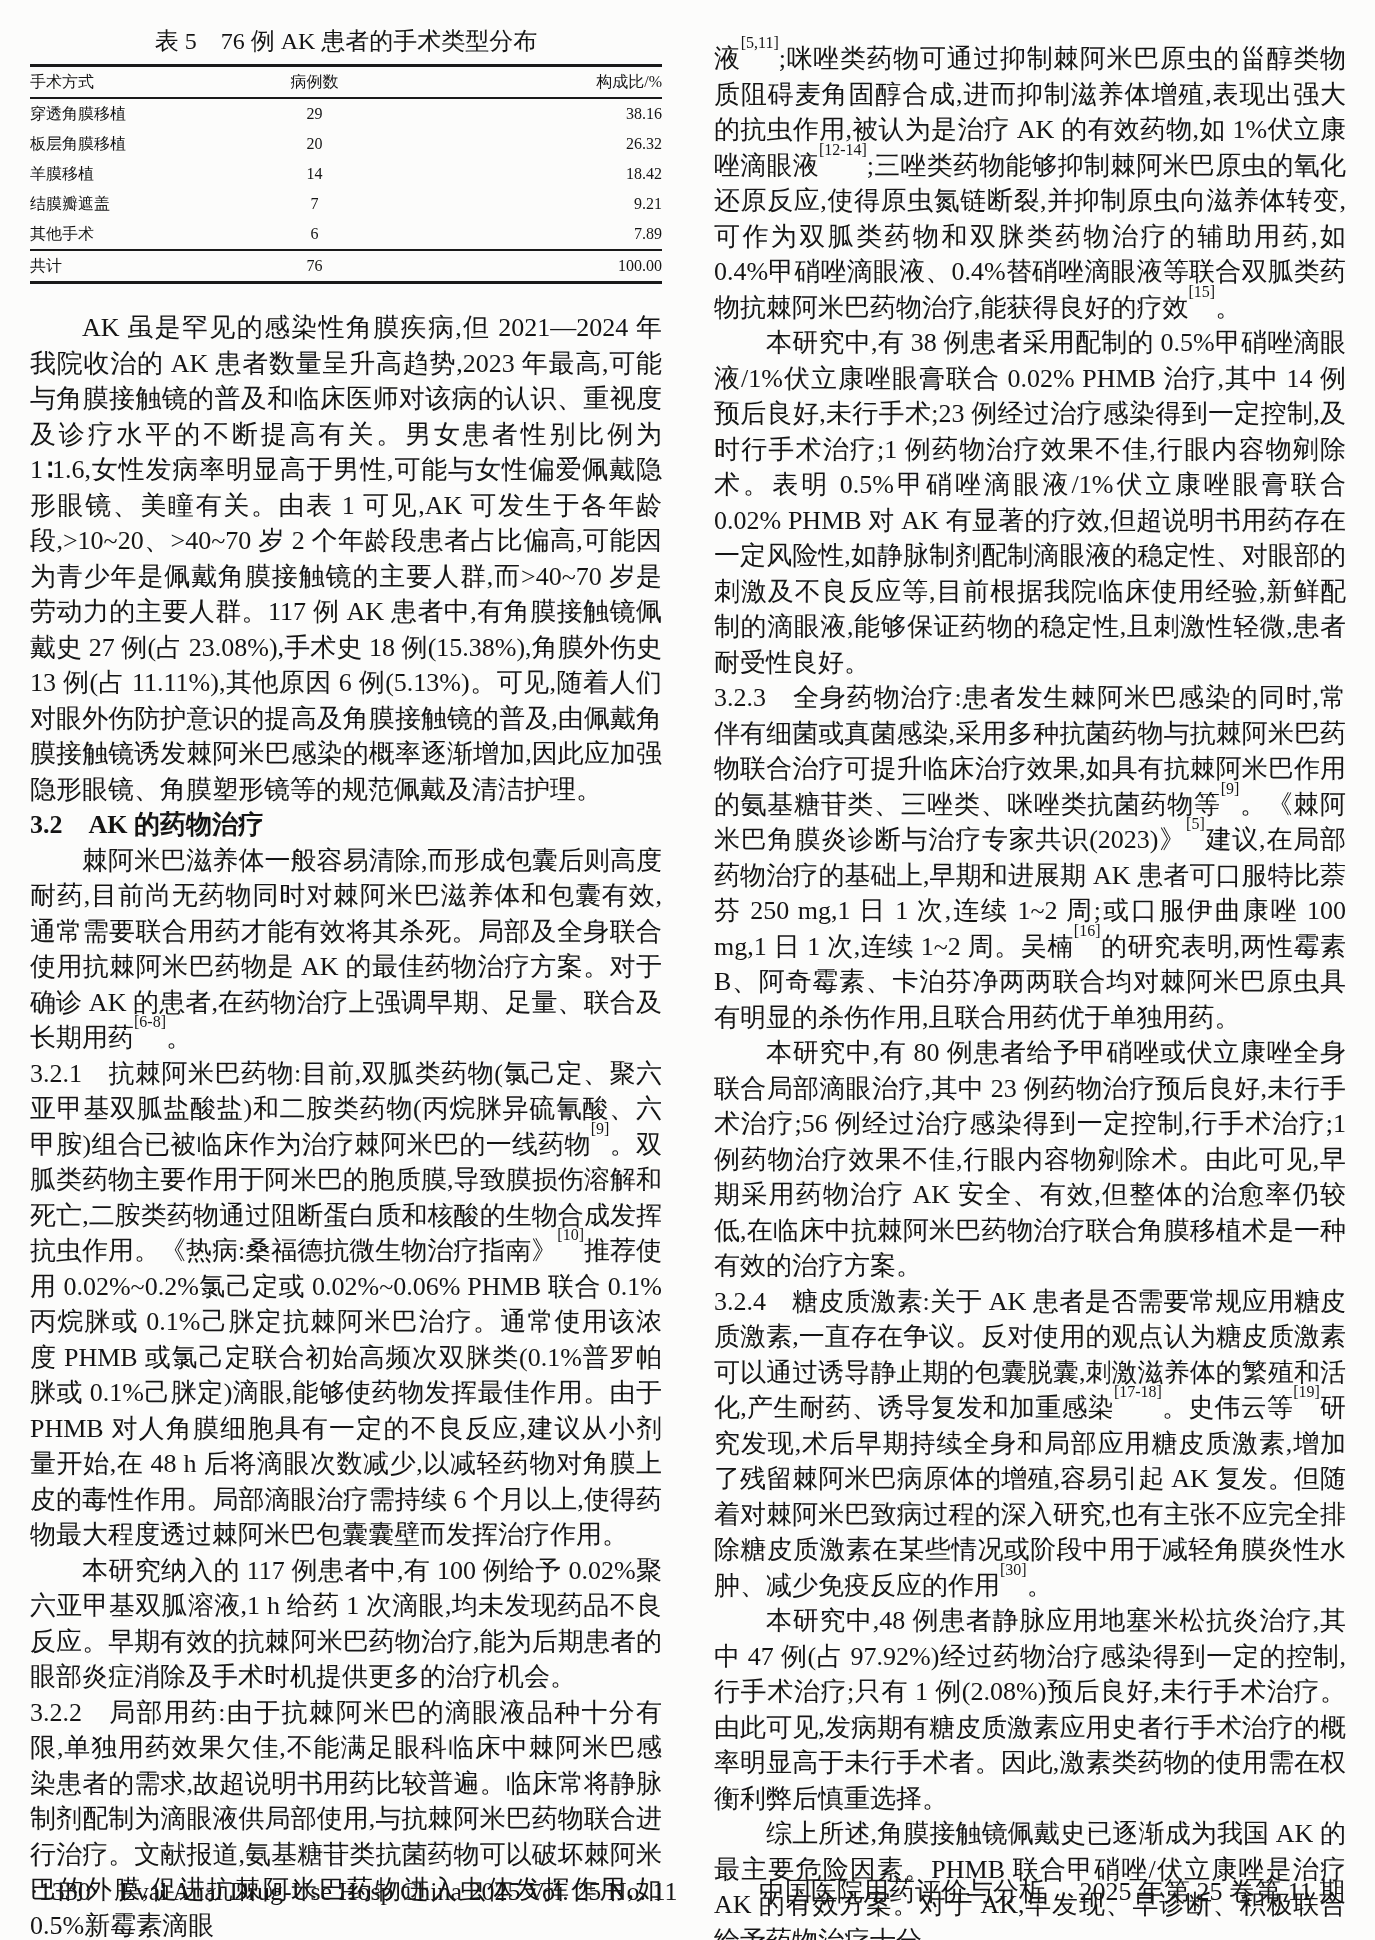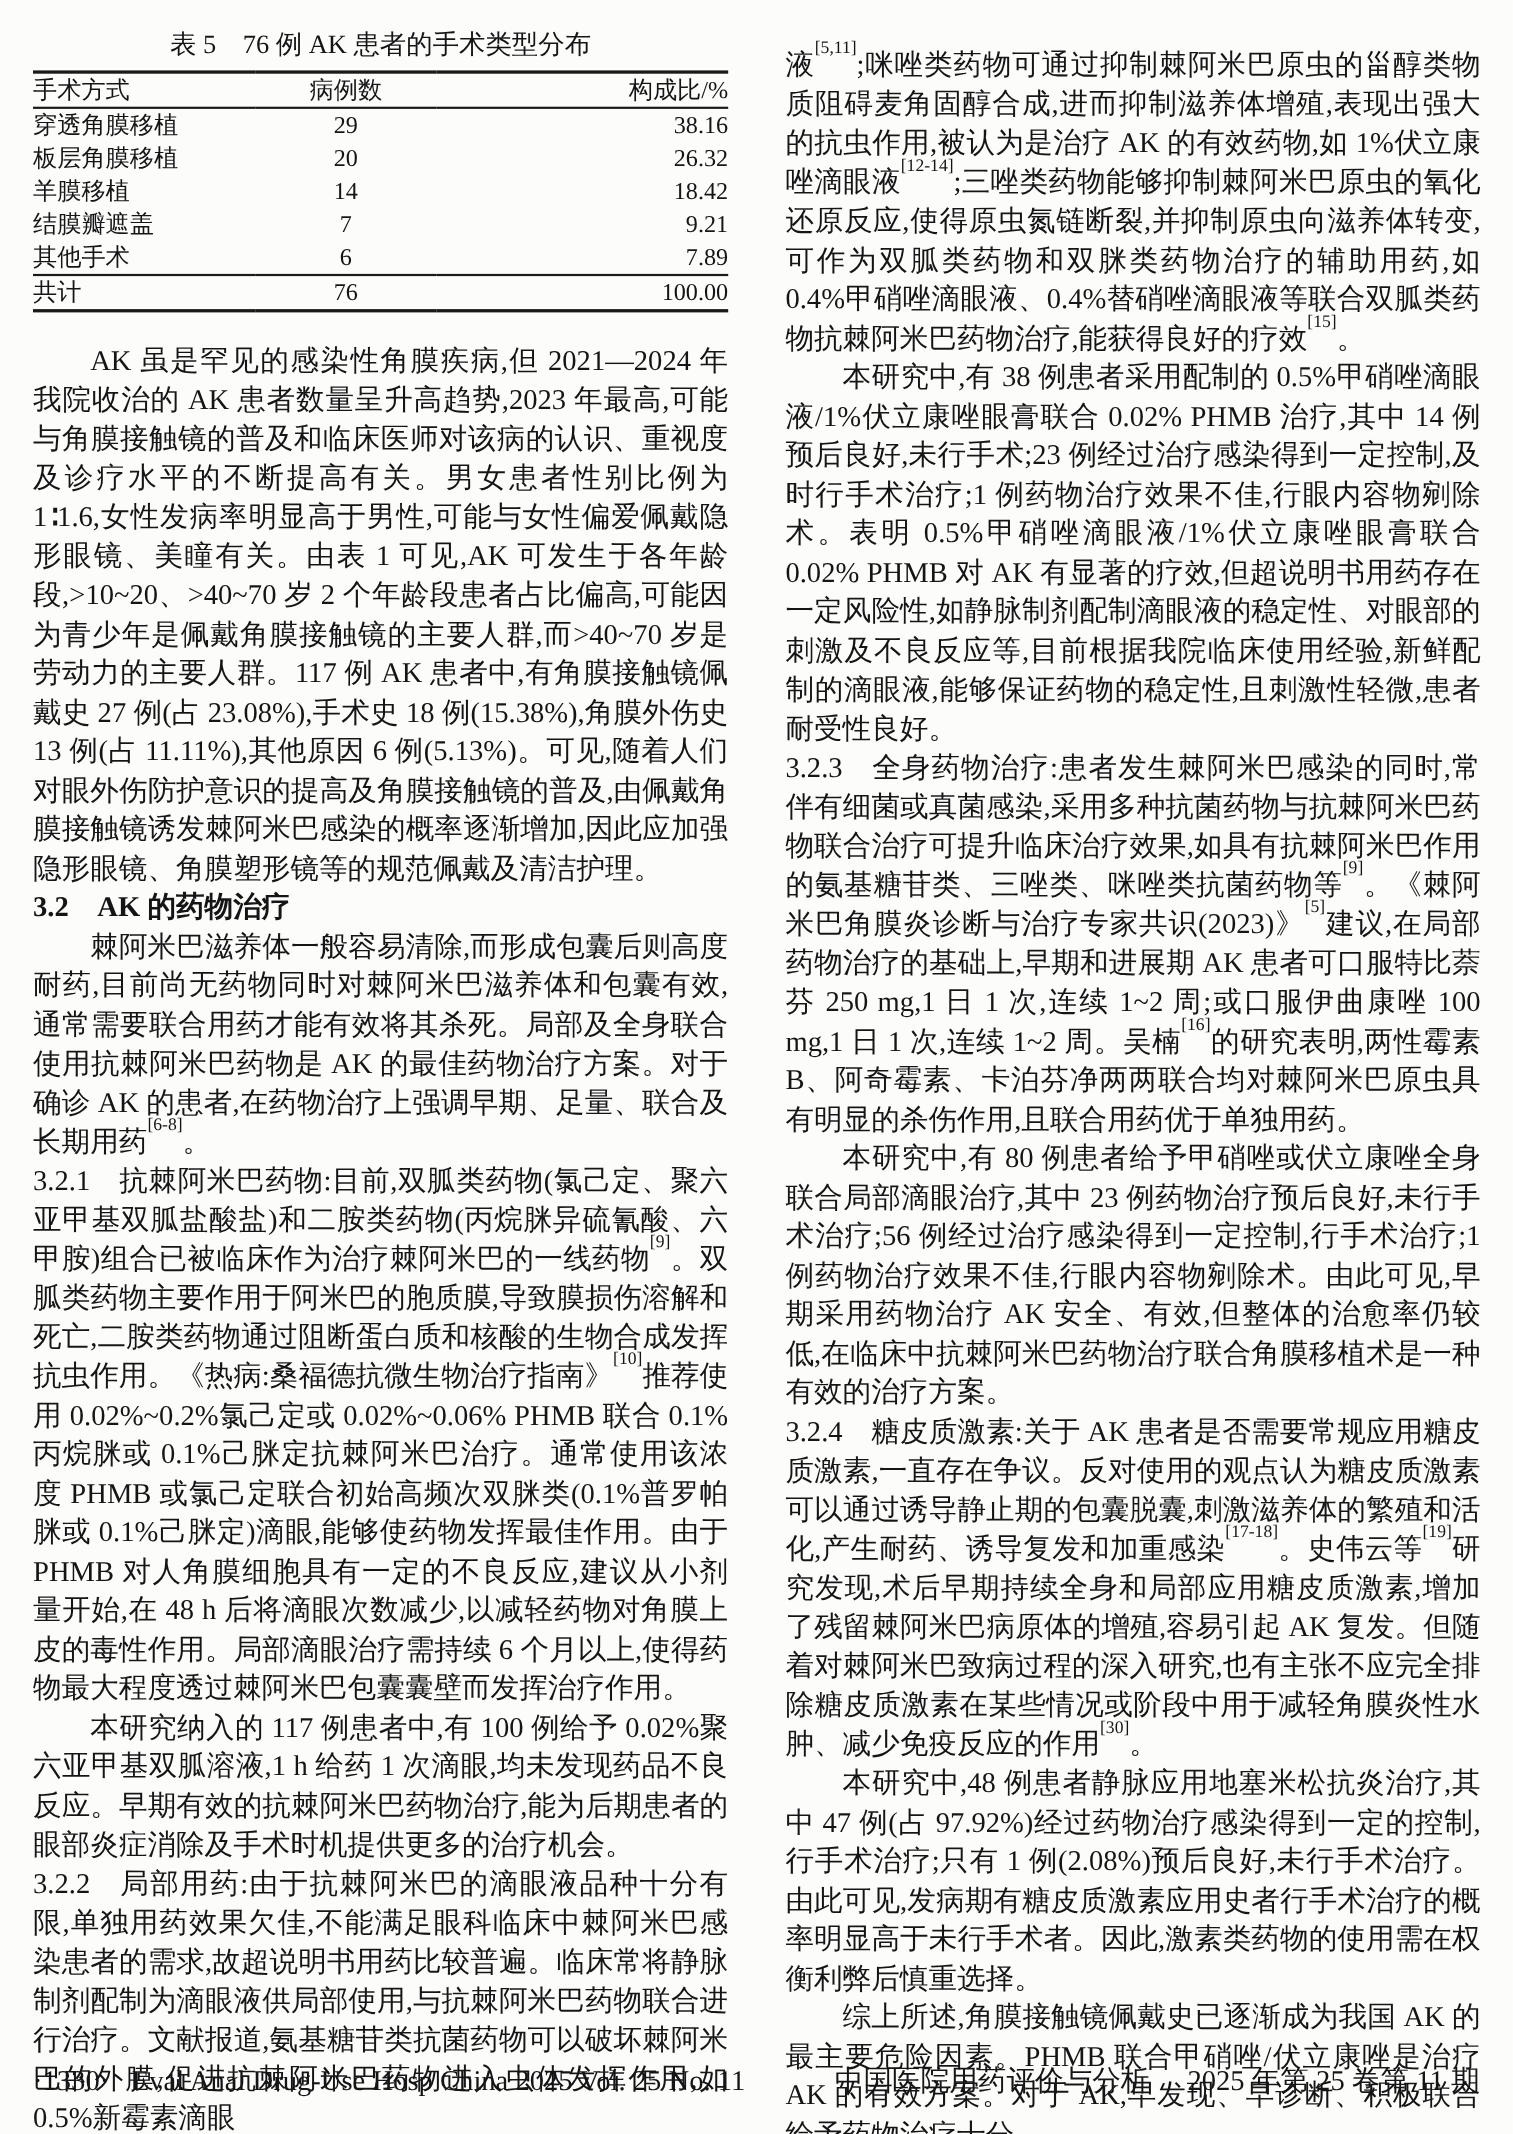--- a/index.html
+++ b/index.html
@@ -19,21 +19,21 @@
   .tbl-title{
     margin:4px 0 8px;
     text-align:center;
     font-weight:normal;
     font-size:24px;
     line-height:30px;
   }
   table.surgery{
     width:100%;
     border-collapse:collapse;
-    font-size:22px;
+    font-size:16px;
     border-top:3px solid #1a1a1a;
     border-bottom:3px solid #1a1a1a;
     margin:0 0 26px 0;
   }
   table.surgery th{font-weight:normal;border-bottom:2px solid #1a1a1a;}
   table.surgery th,table.surgery td{height:30px;padding:0;line-height:30px;}
   .c1{text-align:left;width:32%;}
   .c2{text-align:center;width:26%;}
   .c3{text-align:right;width:42%;}
   tr.total td{border-top:2px solid #1a1a1a;}

